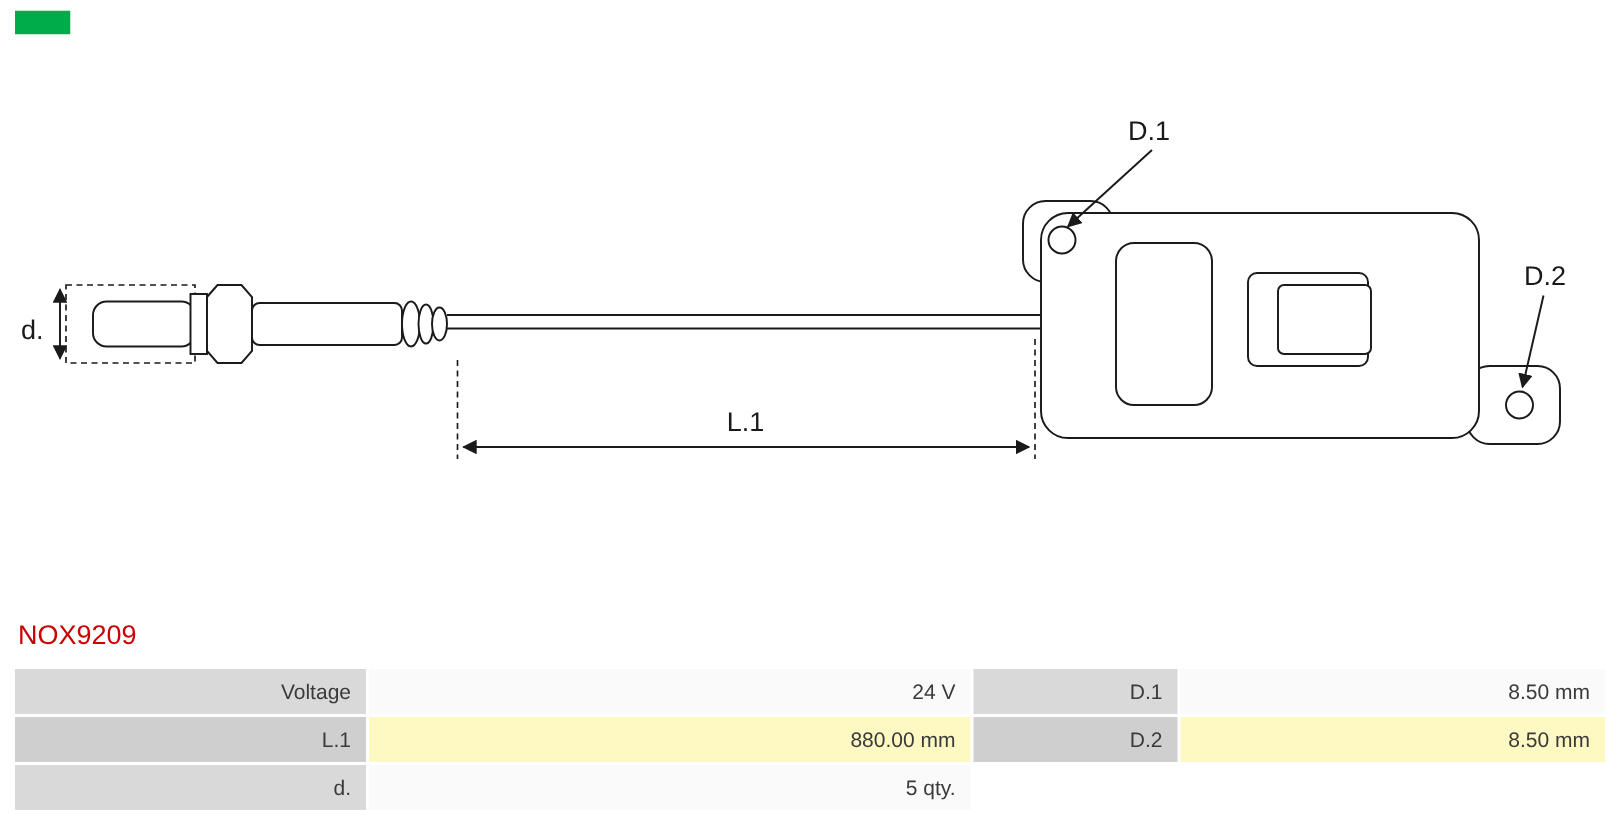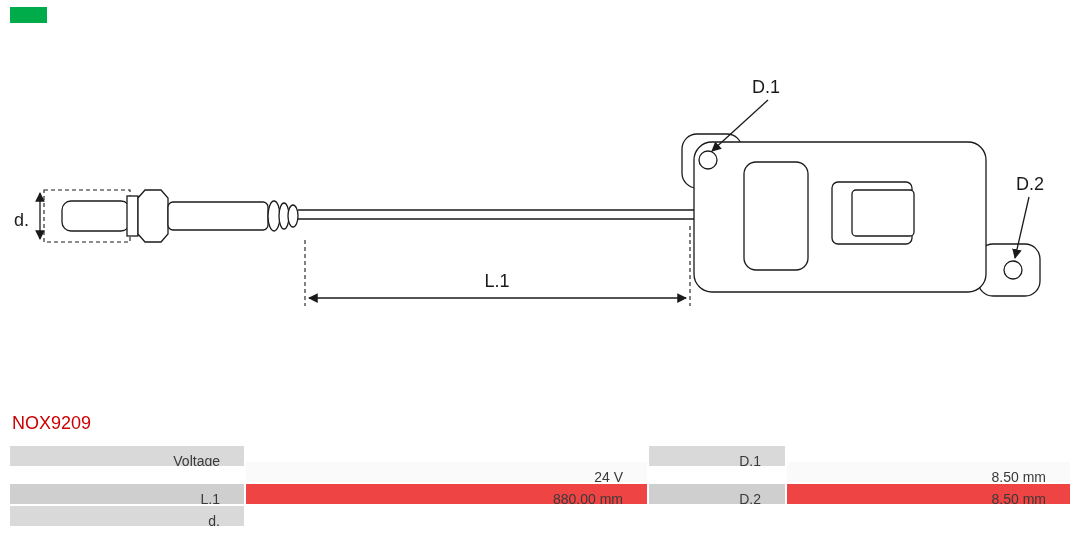--- a/index.html
+++ b/index.html
@@ -13,26 +13,26 @@
   .shape { stroke:#1a1a1a; stroke-width:1.3; fill:#ffffff; }
   .ln    { stroke:#1a1a1a; stroke-width:1.3; fill:none; }
   .dash  { stroke:#1a1a1a; stroke-width:1.1; fill:none; stroke-dasharray:4 3; }
   .dim   { font-size:18px; fill:#1a1a1a; font-family:"Liberation Sans","DejaVu Sans",sans-serif; }
 
   .part-number { position:absolute; left:12px; top:413px; font-size:18px; color:#cc0000; }
 
   .spec-table { position:absolute; left:10px; top:446px; width:1060px;
                 display:grid; grid-template-columns:234px 401px 136px 283px;
                 gap:2px; background:#ffffff; }
-  .cell { height:20px; line-height:30px; text-align:right; padding-right:24px;
+  .cell { height:30px; line-height:30px; text-align:right; padding-right:10px;
           font-size:14px; color:#3a3a3a; overflow:hidden; white-space:nowrap; }
   .lab-a { background:#d9d9d9; }
-  .val-a { background:#fafafa;margin-top:16px; }
+  .val-a { background:#fafafa; }
   .lab-b { background:#cfcfcf; }
-  .val-b { background:#ef4444; }
+  .val-b { background:#fef9c3; }
 </style>
 </head>
 <body>
 
 <div class="page">
 
   <svg class="logo" width="37" height="16">
     <rect x="0" y="0" width="37" height="16" fill="#00ac4a"></rect>
   </svg>
 
@@ -94,15 +94,16 @@
     <div class="cell val-a">24 V</div>
     <div class="cell lab-a">D.1</div>
     <div class="cell val-a">8.50 mm</div>
 
     <div class="cell lab-b">L.1</div>
     <div class="cell val-b">880.00 mm</div>
     <div class="cell lab-b">D.2</div>
     <div class="cell val-b">8.50 mm</div>
 
     <div class="cell lab-a">d.</div>
+    <div class="cell val-a">5 qty.</div>
   </div>
 
 </div>
 
 </body></html>

